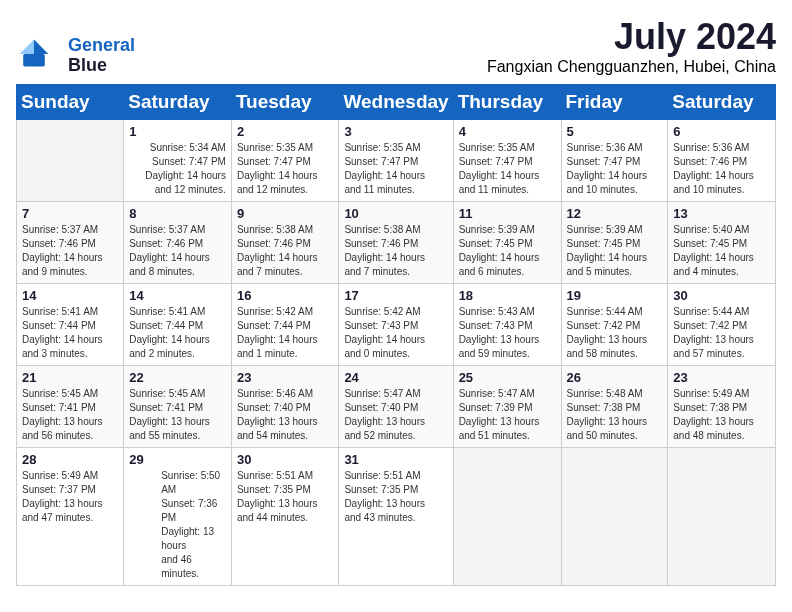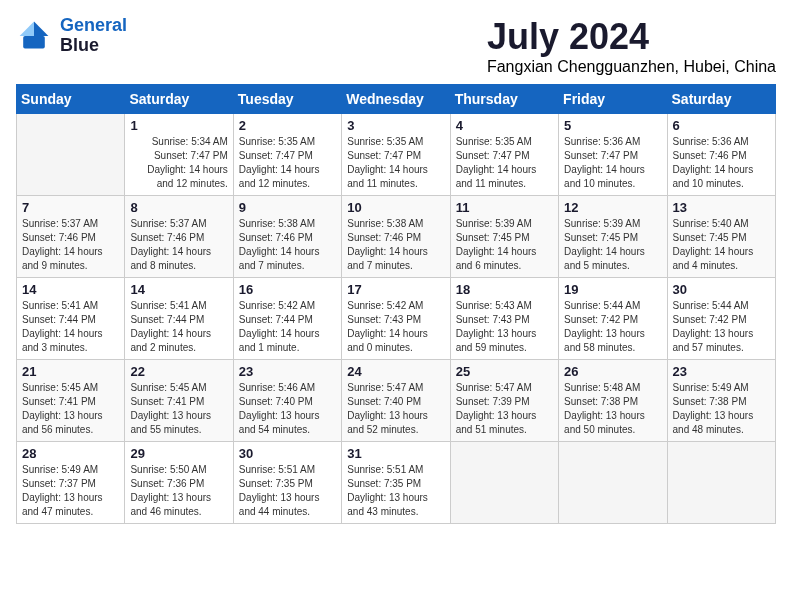--- a/index.html
+++ b/index.html
@@ -11,38 +11,38 @@
       padding: 16px;
     }
     .header-area {
       display: flex;
       justify-content: space-between;
       align-items: flex-start;
       margin-bottom: 8px;
     }
     .logo {
       display: flex;
-      align-items: center;
-      gap: 8px;
+      gap: 16px;
+      margin-top: 20px;
     }
     .logo-text {
       font-size: 18px;
       font-weight: bold;
       color: #1a1a2e;
       line-height: 1.1;
     }
     .logo-text span {
       color: #1565c0;
     }
     .logo-icon {
       width: 36px;
       height: 36px;
     }
     .title-area {
-      text-align: left;
+      text-align: right;
     }
     .month-title {
       font-size: 36px;
       font-weight: bold;
       color: #1a1a2e;
     }
     .location-title {
       font-size: 16px;
       color: #000000;
       font-weight: normal;
@@ -50,21 +50,21 @@
     table {
       width: 100%;
       border-collapse: collapse;
       font-size: 11px;
     }
     thead tr th {
       background-color: #1565c0;
       color: #fff;
       padding: 6px 4px;
       text-align: left;
-      font-size: 14px;
+      font-size: 19px;
       font-weight: bold;
       border: 1px solid #1565c0;
     }
     tbody tr td {
       border: 1px solid #ccc;
       vertical-align: top;
       padding: 4px 5px;
       width: calc(100% / 7);
       min-height: 80px;
       background: #fff;
@@ -323,21 +323,21 @@
       <tr>
         <td>
           <span class="day-number">28</span>
           <div class="day-info" style="white-space: pre-line;">Sunrise: 5:49 AM
 Sunset: 7:37 PM
 Daylight: 13 hours
 and 47 minutes.</div>
         </td>
         <td>
           <span class="day-number">29</span>
-          <div class="day-info" style="white-space: pre-line;">Sunrise: 5:50 AM
+          <div class="day-info" style="white-space: pre-line; margin-left: 32px;">Sunrise: 5:50 AM
 Sunset: 7:36 PM
 Daylight: 13 hours
 and 46 minutes.</div>
         </td>
         <td>
           <span class="day-number">30</span>
           <div class="day-info" style="white-space: pre-line;">Sunrise: 5:51 AM
 Sunset: 7:35 PM
 Daylight: 13 hours
 and 44 minutes.</div>

